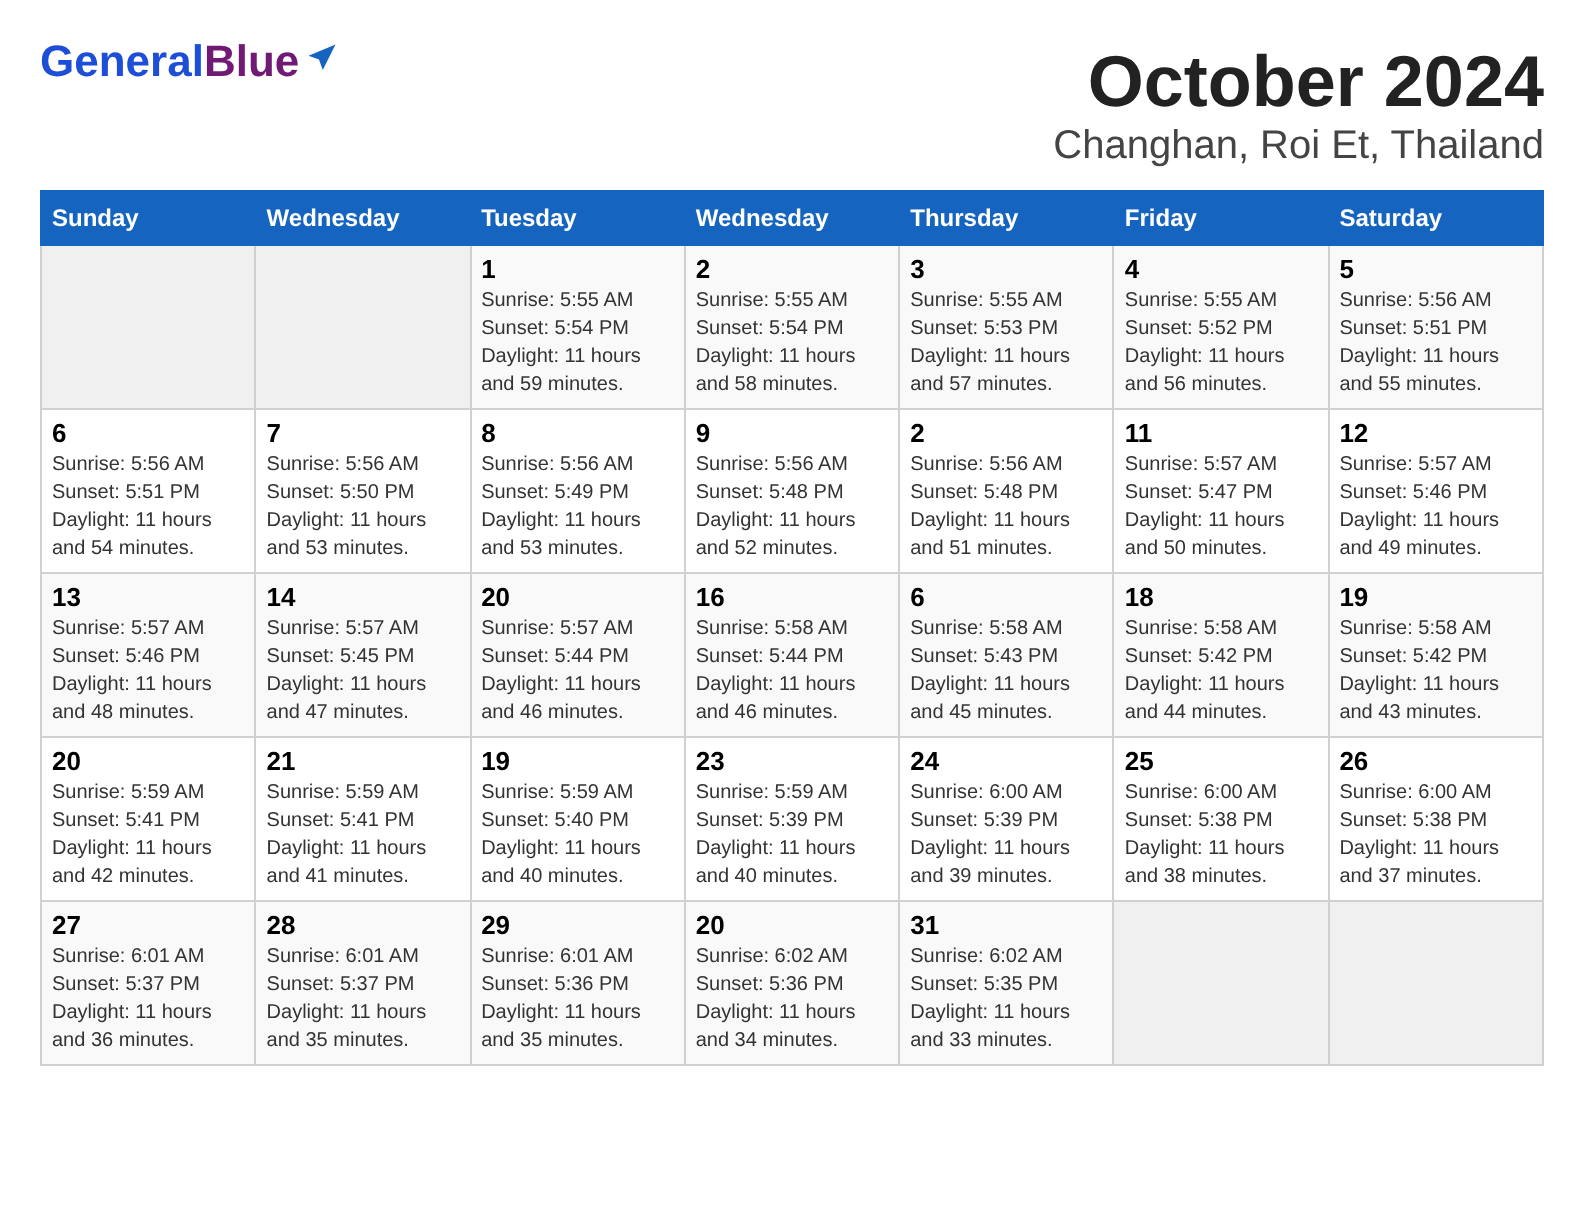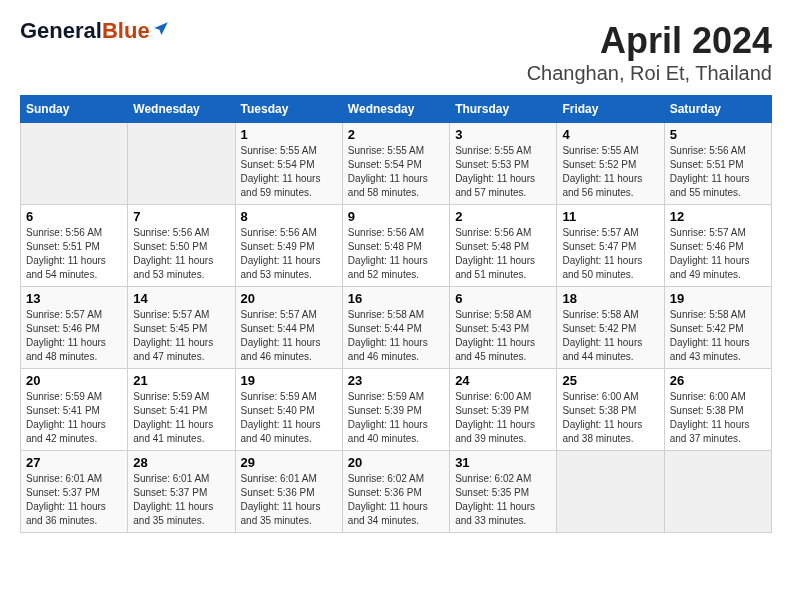--- a/index.html
+++ b/index.html
@@ -81,29 +81,29 @@
       background: #f0f0f0 !important;
     }
   </style>
 </head>
 <body>
 
 <div class="header">
   <div class="logo">
     <div style="display:flex;align-items:center;">
       <span class="logo-text">
-        <span style="color:#0f172a;">General</span><span style="color:#c2410c;margin-top:30px;">Blue</span>
+        <span style="color:#1d4ed8;">General</span><span style="color:#701a75;margin-top:30px;">Blue</span>
       </span>
       <svg width="18" height="18" viewBox="0 0 24 24" style="margin-left:2px;margin-top:-4px;" fill="#1565c0">
         <path d="M21 3L3 10.5l7 2.5 2.5 7L21 3z"></path>
       </svg>
     </div>
   </div>
   <div class="title-block">
-    <div class="month-title">April 2024</div>
+    <div class="month-title">October 2024</div>
     <div class="location">Changhan, Roi Et, Thailand</div>
   </div>
 </div>
 
 <table>
   <thead>
     <tr>
     <th>Sunday</th>
         <th>Wednesday</th>
         <th>Tuesday</th>

